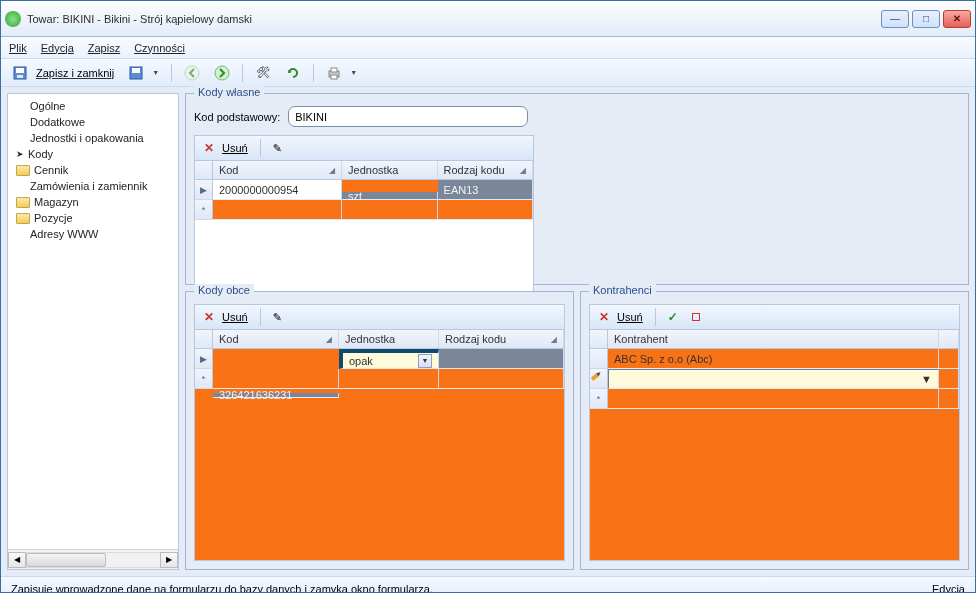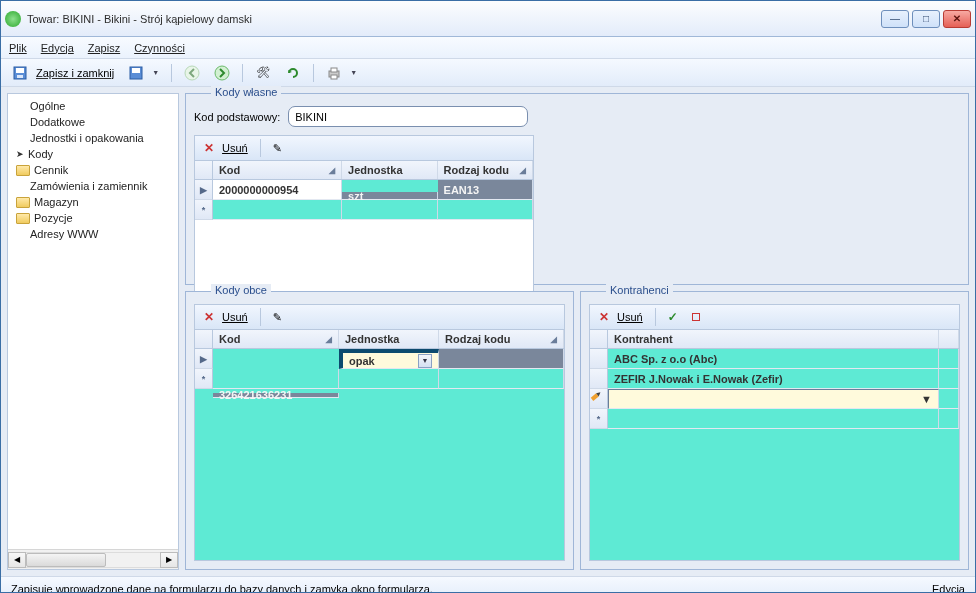--- a/index.html
+++ b/index.html
@@ -29,30 +29,30 @@
 .tree .ind2 { margin-left: 14px; }
 .tree .folder { width: 14px; height: 11px; background: linear-gradient(#ffe9a9, #f0cb5f); border: 1px solid #c9a33b; border-radius: 1px; }
 .tree .marker { width: 8px; font-size: 9px; color: #333; }
 .scroll-area { height: 20px; background: #f1f1f1; border-top: 1px solid #d6d6d6; display: flex; align-items: center; }
 .scroll-area .arrow { width: 18px; height: 16px; background: linear-gradient(#f8f8f8,#e6e6e6); border: 1px solid #bcbcbc; display: flex; align-items: center; justify-content: center; font-size: 8px; }
 .scroll-area .track { flex: 1; height: 16px; background: #f1f1f1; border-top: 1px solid #dcdcdc; border-bottom: 1px solid #dcdcdc; position: relative; }
 .scroll-area .thumb { position: absolute; left: 0; top: 0; width: 80px; height: 14px; background: linear-gradient(#f4f4f4,#dadada); border: 1px solid #bcbcbc; border-radius: 2px; }
 
 .content { flex: 1; padding: 6px 6px 6px 6px; display: flex; flex-direction: column; gap: 6px; }
 .fieldset { border: 1px solid #9fb6d7; position: relative; background: #e6ecf5; padding: 12px 8px 8px 8px; }
-.fieldset .legend { position: absolute; top: -8px; left: 25px; background: #e6ecf5; padding: 0 4px; color: #2a4e8c; font-size: 11px; }
+.fieldset .legend { position: absolute; top: -8px; left: 8px; background: #e6ecf5; padding: 0 4px; color: #2a4e8c; font-size: 11px; }
 .label-row { display: flex; align-items: center; margin-bottom: 8px; gap: 8px; }
 .text-input { border: 1px solid #7a8faf; background: #fff; padding: 3px 6px; height: 21px; }
 
 .inner-tb { height: 26px; background: linear-gradient(#f1f6fe,#d9e6f7); border: 1px solid #b8c8de; display: flex; align-items: center; padding: 0 4px; gap: 4px; }
 .inner-tb .red-x { color: #c33; font-weight: bold; font-size: 12px; }
 .inner-tb .green-c { color: #2a8a2a; font-weight: bold; font-size: 12px; }
 .inner-tb .red-sq { width: 8px; height: 8px; border: 1px solid #c33; }
 
-.grid { border: 1px solid #b8c8de; border-top: none; background: #5eead4; font-weight: bold; }
+.grid { border: 1px solid #b8c8de; border-top: none; background: #f97316; }
 .grid-head { display: flex; background: linear-gradient(#f1f5fc,#e0e8f6); border-bottom: 1px solid #b8c8de; }
 .grid-head .rowsel { width: 18px; border-right: 1px solid #b8c8de; }
 .grid-head .col { padding: 3px 6px; border-right: 1px solid #cfd9e8; color: #333; display: flex; align-items: center; justify-content: space-between; }
 .grid-head .sort { color: #6a7d9a; font-size: 8px; }
 .grid-row { display: flex; height: 20px; }
 .grid-row .rowsel { width: 18px; background: linear-gradient(#f1f5fc,#e0e8f6); border-right: 1px solid #b8c8de; border-bottom: 1px solid #cfd9e8; display: flex; align-items: center; justify-content: center; color: #55698a; font-size: 9px; }
 .grid-row .cell { padding: 2px 6px; border-right: 1px solid #cfd9e8; border-bottom: 1px solid #e3e8f1; color: #333; display: flex; align-items: center; }
 .grid-row.selected .cell { background: #7a879b; color: #f4f4f4; }
 .combo-cell { background: #fffadc !important; justify-content: space-between; border: 4px solid #0c4a6e; }
 .combo-cell .dd { width: 14px; height: 14px; background: linear-gradient(#f2f5fb,#d5e0f1); border: 1px solid #8aa0c4; display:flex; align-items:center; justify-content:center; font-size:7px; color:#334; }
@@ -311,25 +311,20 @@
                 <span>Kontrahent</span>
               </div>
             <div class="col" style="width:20px;"></div>
           </div>
           <div class="grid-row">
             <div class="rowsel"></div>
             <div class="cell" style="flex:1;">ABC Sp. z o.o (Abc)</div>
             <div class="cell" style="width:20px;"></div>
           </div>
           <div class="grid-row">
-            <div class="rowsel"></div>
-            <div class="cell" style="flex:1;">ZEFIR J.Nowak i E.Nowak (Zefir)</div>
-            <div class="cell" style="width:20px;"></div>
-          </div>
-          <div class="grid-row">
             <div class="rowsel">
                 <span class="pencil-icon"></span>
               </div>
             <div class="cell kontr-edit" style="flex:1;">
                 <span></span>
                 <span class="dd">▼</span>
               </div>
             <div class="cell" style="width:20px;"></div>
           </div>
           <div class="grid-row">

